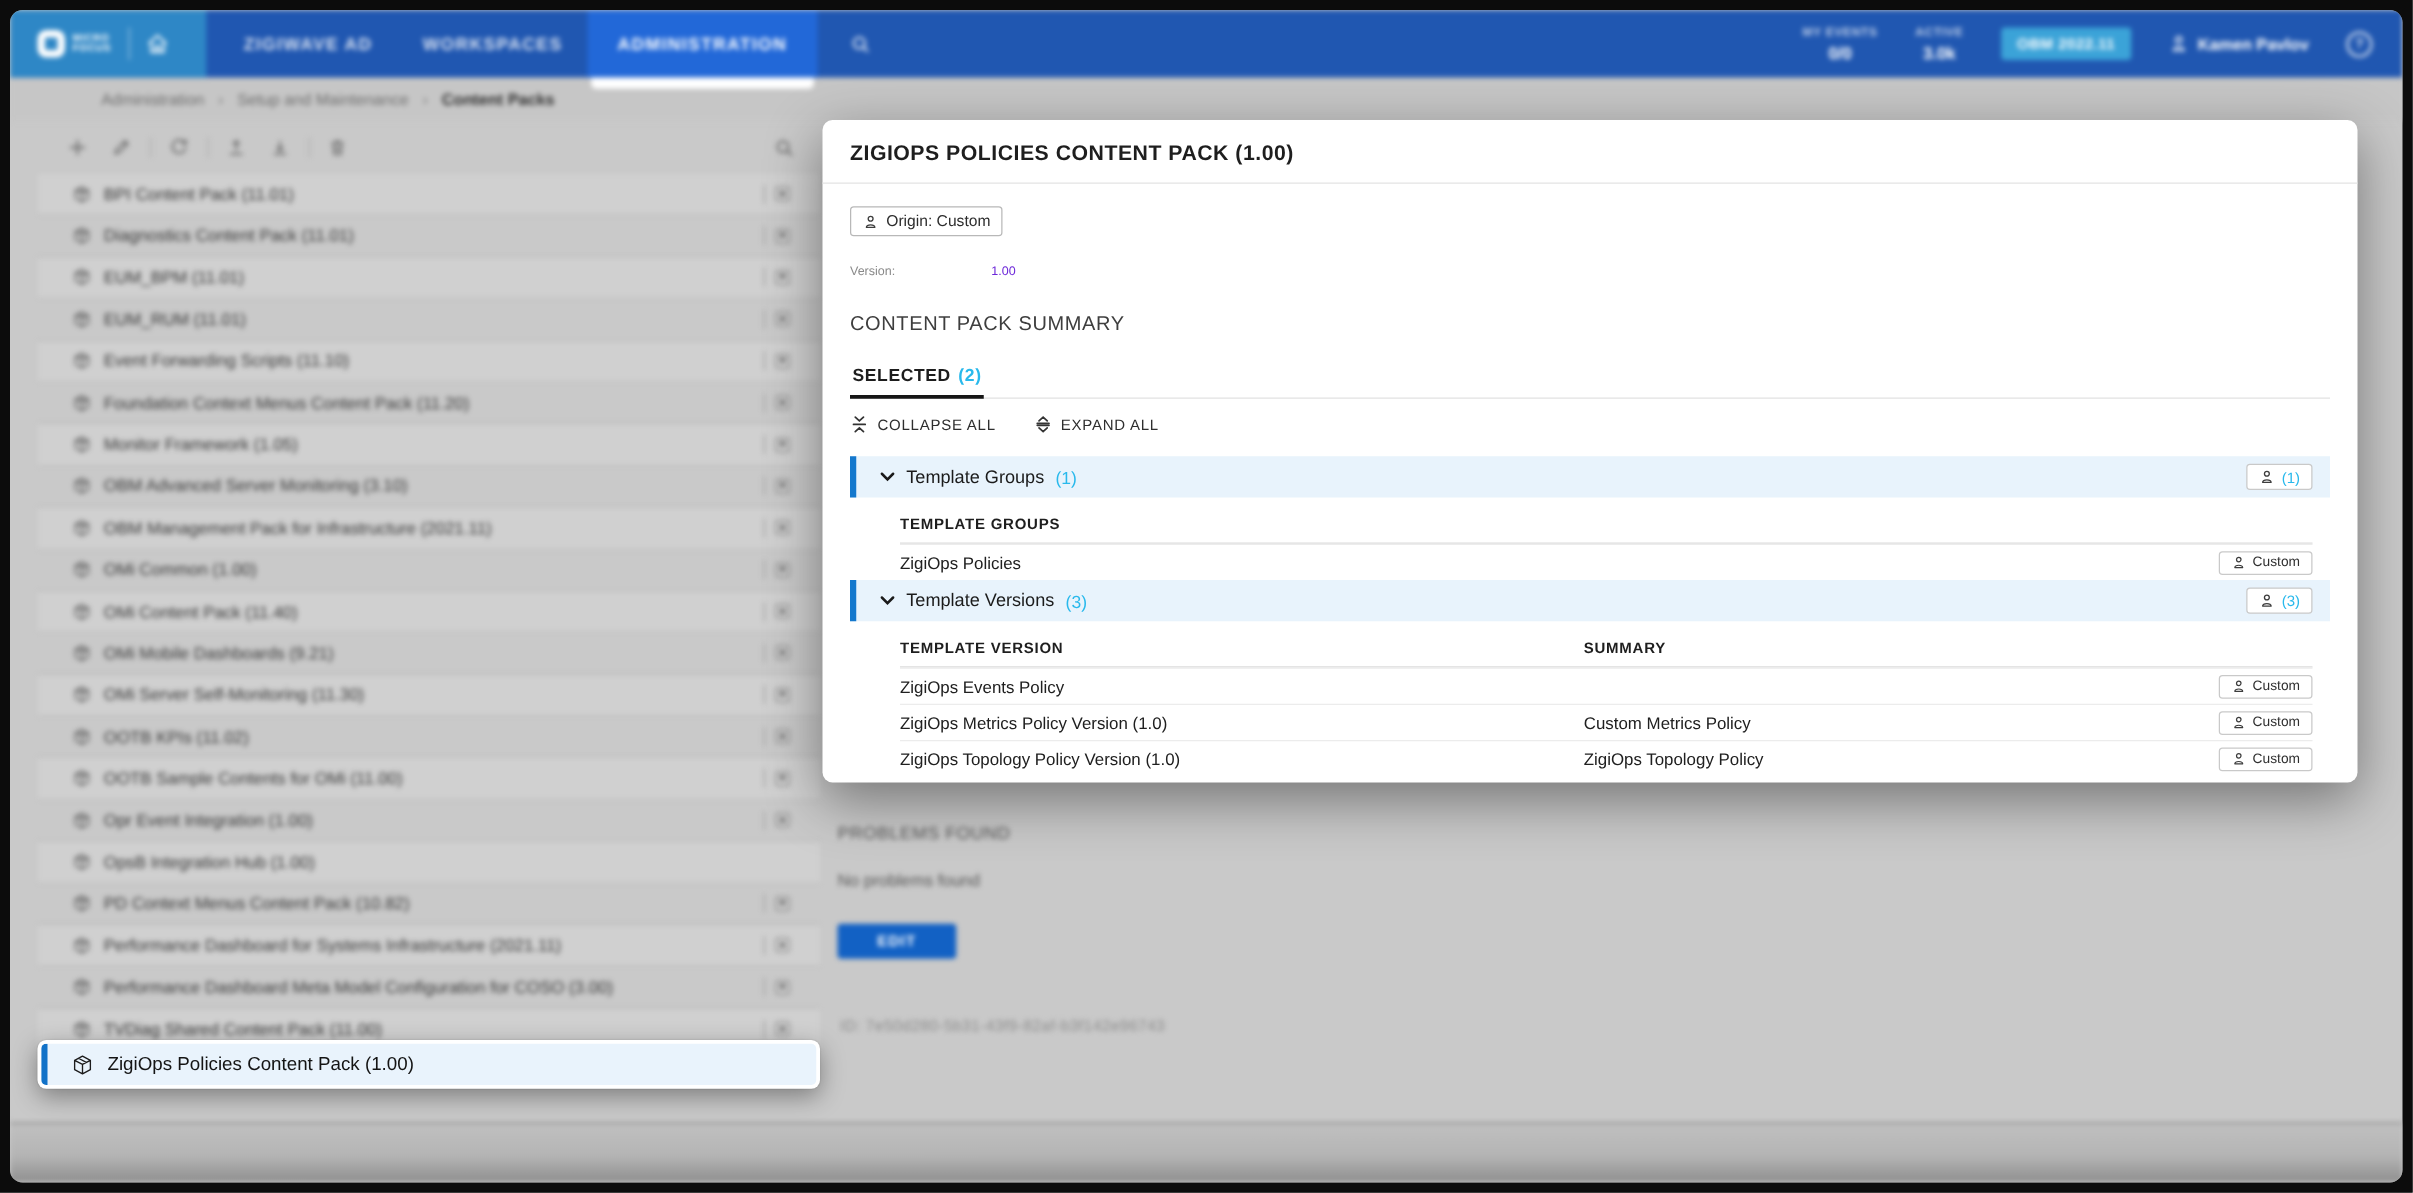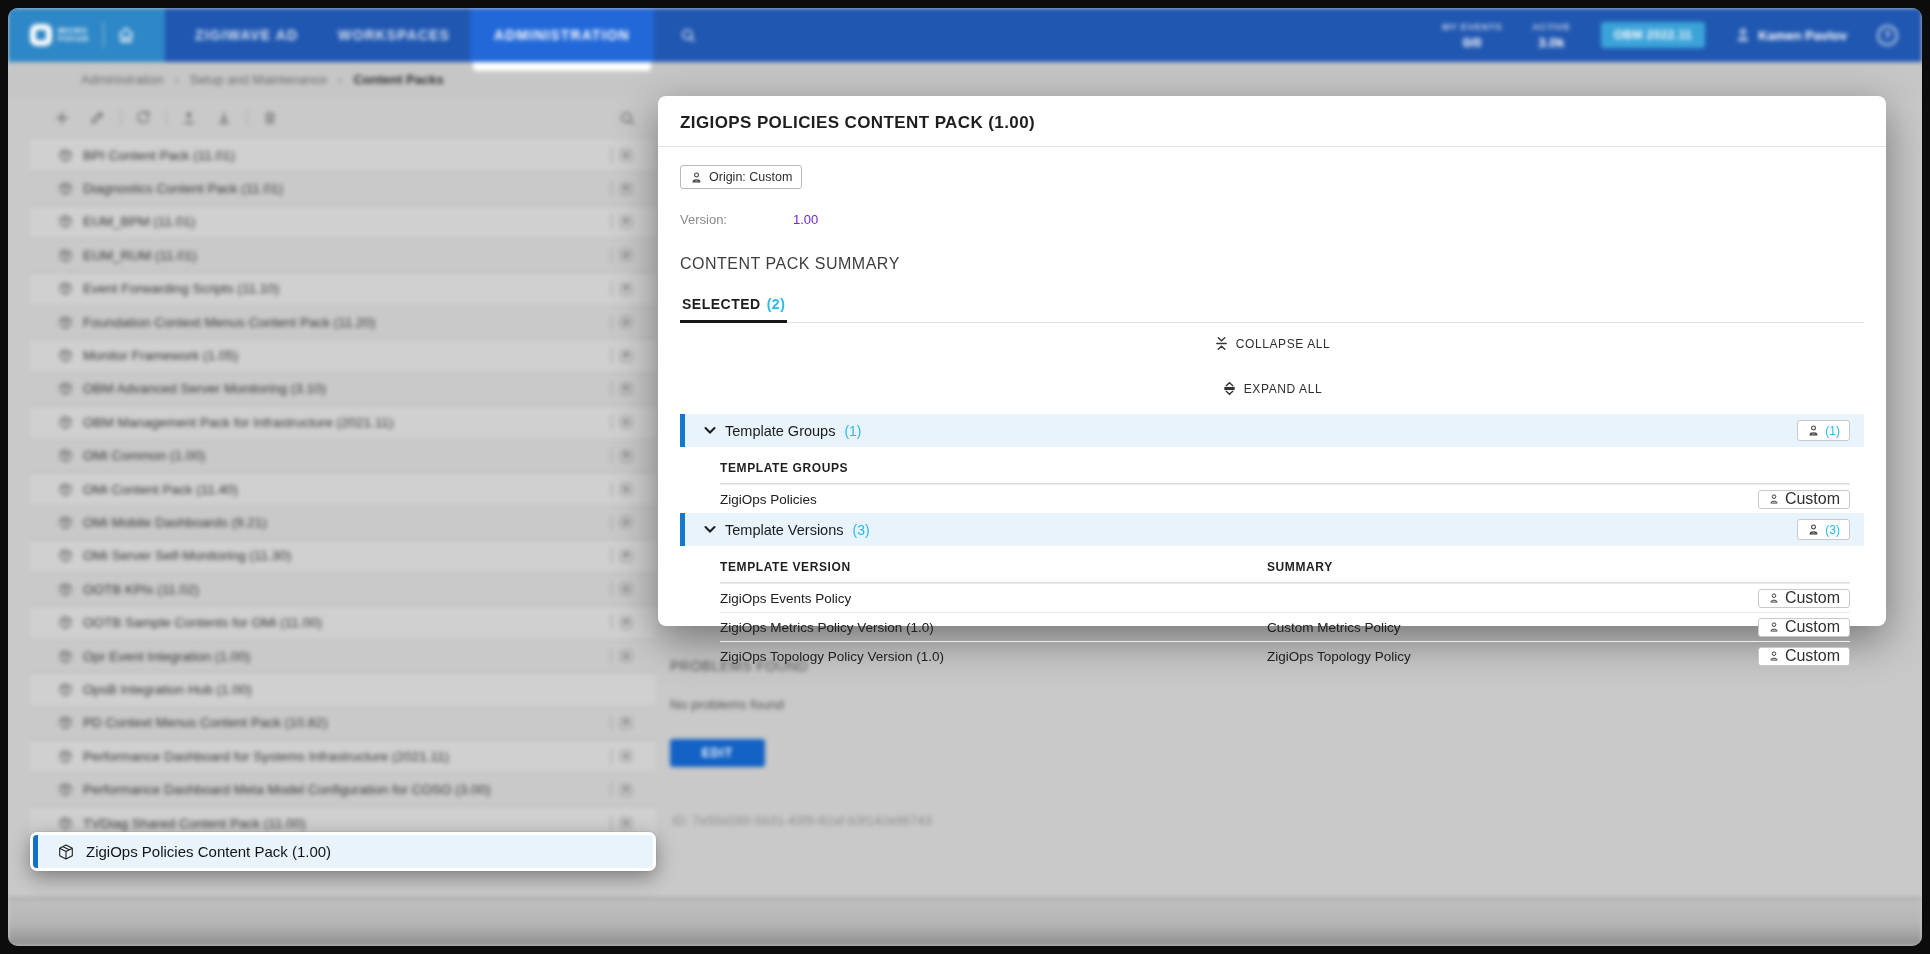--- a/index.html
+++ b/index.html
@@ -54,44 +54,44 @@
   .edit-btn { position:absolute; left:662px; top:731px; width:95px; height:28px; background:#1261c4; color:#fff; border:none; border-radius:3px; font-size:12px; font-weight:bold; letter-spacing:1px; font-family:inherit; cursor:pointer; }
   .id-text { position:absolute; left:664px; top:806px; font-size:12.5px; color:#8d8d8d; letter-spacing:.3px; }
   .footer-strip { position:absolute; left:0; right:0; top:890px; bottom:0; background:linear-gradient(#c0c0c0,#b4b4b4 55%,#8e8e8e); border-top:1px solid rgba(0,0,0,.12); }
 
   
   .modal { position:absolute; left:650px; top:88px; width:1228px; height:530px; background:#fff; border-radius:8px; box-shadow:0 14px 44px rgba(0,0,0,.42); z-index:5; }
   .m-head { padding:17px 22px 13px; font-size:17px; font-weight:bold; letter-spacing:.4px; color:#1e1e1e; border-bottom:1px solid #e4e4e4; }
   .m-body { padding:18px 22px 0; }
   .origin-pill { display:inline-flex; align-items:center; gap:6px; border:1px solid #b8b8b8; border-radius:3px; padding:4px 9px; font-size:12.5px; color:#2d2d2d; background:#fff; }
   .origin-pill svg, .pill svg { color:#3d3d3d; }
-  .version-row { margin-top:23px; font-size:13px; display:flex; }
+  .version-row { margin-top:23px; font-size:10px; display:flex; }
   .version-row .vl { color:#8a8a8a; width:113px; }
   .version-row .vv { color:#6d28d9; }
   .summary-title { margin-top:28px; font-size:16px; color:#3e3e3e; letter-spacing:.5px; }
   .tabstrip { margin-top:23px; border-bottom:1px solid #e2e2e2; display:flex;text-align:right; }
   .tab { display:inline-flex; gap:6px; padding:0 2px 8px; font-size:14px; font-weight:bold; letter-spacing:.5px; color:#1d1d1d; border-bottom:3.5px solid #161616; margin-bottom:-1px; cursor:pointer; }
   .cyan { color:#29b9ec; }
-  .actions { margin-top:13px; display:flex; gap:30px; align-items:center;flex-direction:column; }
+  .actions { margin-top:13px; display:flex; gap:30px; align-items:center; }
   .action { display:flex; align-items:center; gap:7px; font-size:12px; color:#2e2e2e; letter-spacing:.6px; cursor:pointer; }
   .action svg { color:#333; }
   .sections { margin-top:18px; }
   .sec-head { height:33px; background:#e8f3fc; border-left:5px solid #1478cd; display:flex; align-items:center; padding-left:19px; gap:9px; cursor:pointer; }
   .sec-head .chev { color:#1a1a1a; display:flex; }
   .sec-title { font-size:14.5px; color:#1b1b1b; }
   .sec-count { font-size:14px; }
   .pill { margin-left:auto; margin-right:14px; display:inline-flex; align-items:center; gap:5px; background:#fff; border:1px solid #c9c9c9; border-radius:3px; height:21px; padding:0 9px; font-size:12px; color:#2f2f2f; }
   .sec-body { margin-left:40px; margin-right:14px; }
   .col-head { display:flex; padding:14px 0 8px; border-bottom:1px solid #dcdcdc; font-size:12px; font-weight:bold; letter-spacing:.6px; color:#1e1e1e; }
   .t-row { display:flex; align-items:center; min-height:29px; border-top:1px solid #ececec; font-size:13.5px; color:#202020; }
   .t-row:first-of-type { border-top:none; }
   .c1 { width:547px; }
   .c2 { flex:1; }
   .cfull { flex:1; }
-  .t-row .pill { height:19px; font-size:16px; margin-right:0; }
+  .t-row .pill { height:19px; font-size:11px; margin-right:0; }
   .sec-body .t-row .pill { margin-left:auto; }
 
   
   .selected-card { position:absolute; left:22px; top:824px; width:626px; height:39px; background:#fff; border-radius:7px; padding:3px; box-shadow:0 6px 20px rgba(0,0,0,.38), 0 0 0 1px rgba(0,0,0,.04); z-index:5; cursor:pointer; }
   .selected-inner { height:100%; background:#e9f3fc; border-radius:4px; display:flex; align-items:center; overflow:hidden; position:relative; }
   .selected-inner::before { content:""; position:absolute; left:0; top:0; bottom:0; width:5px; background:#1272c8; }
   .sel-ico { margin-left:24px; color:#1d1d1d; display:flex; }
   .sel-label { margin-left:11px; font-size:15px; color:#141414; }
 </style>
 </head>

